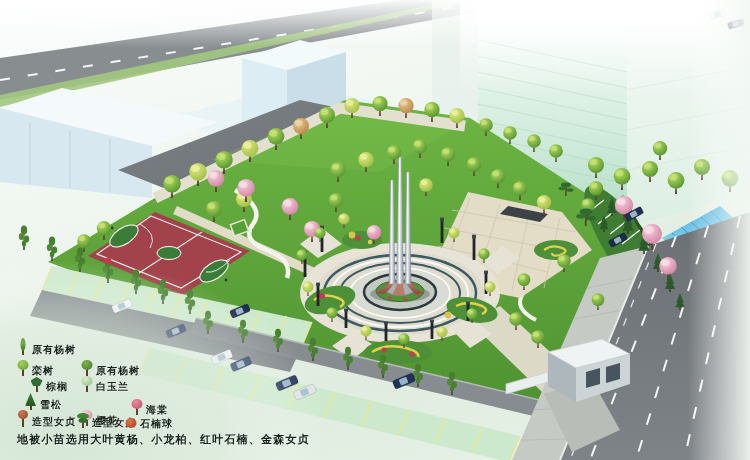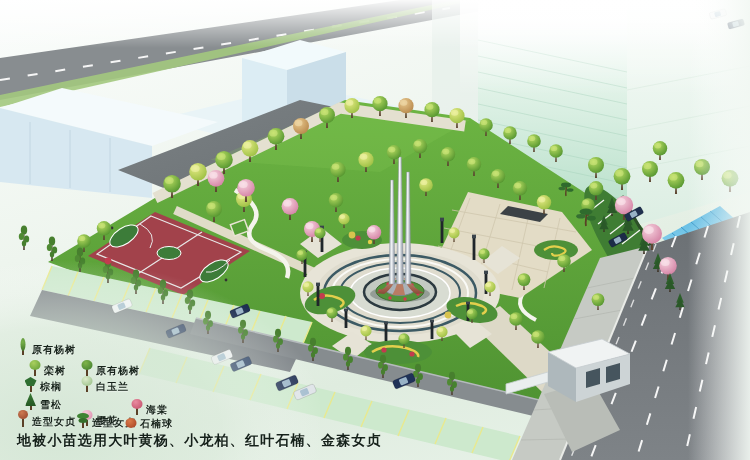--- a/index.html
+++ b/index.html
@@ -5,21 +5,21 @@
   html,body{margin:0;padding:0;background:#ffffff;}
   .stage{position:relative;width:750px;height:460px;overflow:hidden;
     background:linear-gradient(165deg,#fbfdfc 0%,#eef5ee 40%,#dfecdf 72%,#e9f3ea 100%);
     font-family:"DejaVu Sans",sans-serif;}
   .scene{position:absolute;inset:0;}
   
   .legend{position:absolute;left:0;top:0;width:100%;height:100%;pointer-events:none;}
   .litem{position:absolute;display:inline-flex;align-items:flex-end;gap:3px;white-space:nowrap;}
   .llabel{font-size:10px;font-weight:700;color:#17231b;letter-spacing:1px;
     text-shadow:0 1px 1px rgba(255,255,255,.55);line-height:1;}
-  .lnote{position:absolute;left:17px;top:432px;font-size:14px;font-weight:700;color:#15211a;
+  .lnote{position:absolute;left:17px;top:432px;font-size:11px;font-weight:700;color:#15211a;
     letter-spacing:1.2px;text-shadow:0 1px 1px rgba(255,255,255,.5);}
   .ticon{position:relative;width:13px;height:17px;flex:0 0 13px;}
   .tk{position:absolute;left:6px;bottom:0;width:2px;height:7px;background:#5a4026;}
   .cr{position:absolute;left:50%;transform:translateX(-50%);border-radius:50%;}
   .cr2{display:none;}
   .ticon-yuanyou .cr{top:0;width:5px;height:13px;background:radial-gradient(circle at 40% 30%,#79b24a,#3e7227);}
   .ticon-yuanyou .tk{height:5px;}
   .ticon-luan .cr{top:1px;width:11px;height:10px;background:radial-gradient(circle at 38% 30%,#a9cf5e,#5d9a34);}
   .ticon-daye .cr{top:1px;width:11px;height:10px;background:radial-gradient(circle at 38% 30%,#7fb44a,#3c7a2b);}
   .ticon-zonglv .cr{top:2px;width:12px;height:9px;border-radius:0;background:#2f6e31;
@@ -541,35 +541,35 @@
 </svg>
 
 <div class="legend">
   <span class="litem" style="left:16px;top:338px">
     <span class="ticon ticon-yuanyou">
           <i class="tk"></i>
           <i class="cr"></i>
         </span>
     <span class="llabel">原有杨树</span>
   </span>
-  <span class="litem" style="left:28px;top:359px">
+  <span class="litem" style="left:16px;top:359px">
     <span class="ticon ticon-luan">
           <i class="tk"></i>
           <i class="cr"></i>
         </span>
     <span class="llabel">栾树</span>
   </span>
   <span class="litem" style="left:80px;top:359px">
     <span class="ticon ticon-daye">
           <i class="tk"></i>
           <i class="cr"></i>
         </span>
     <span class="llabel">原有杨树</span>
   </span>
-  <span class="litem" style="left:24px;top:375px">
+  <span class="litem" style="left:30px;top:375px">
     <span class="ticon ticon-zonglv">
           <i class="tk"></i>
           <i class="cr"></i>
         </span>
     <span class="llabel">棕榈</span>
   </span>
   <span class="litem" style="left:80px;top:375px">
     <span class="ticon ticon-baiyulan">
           <i class="tk"></i>
           <i class="cr"></i>

